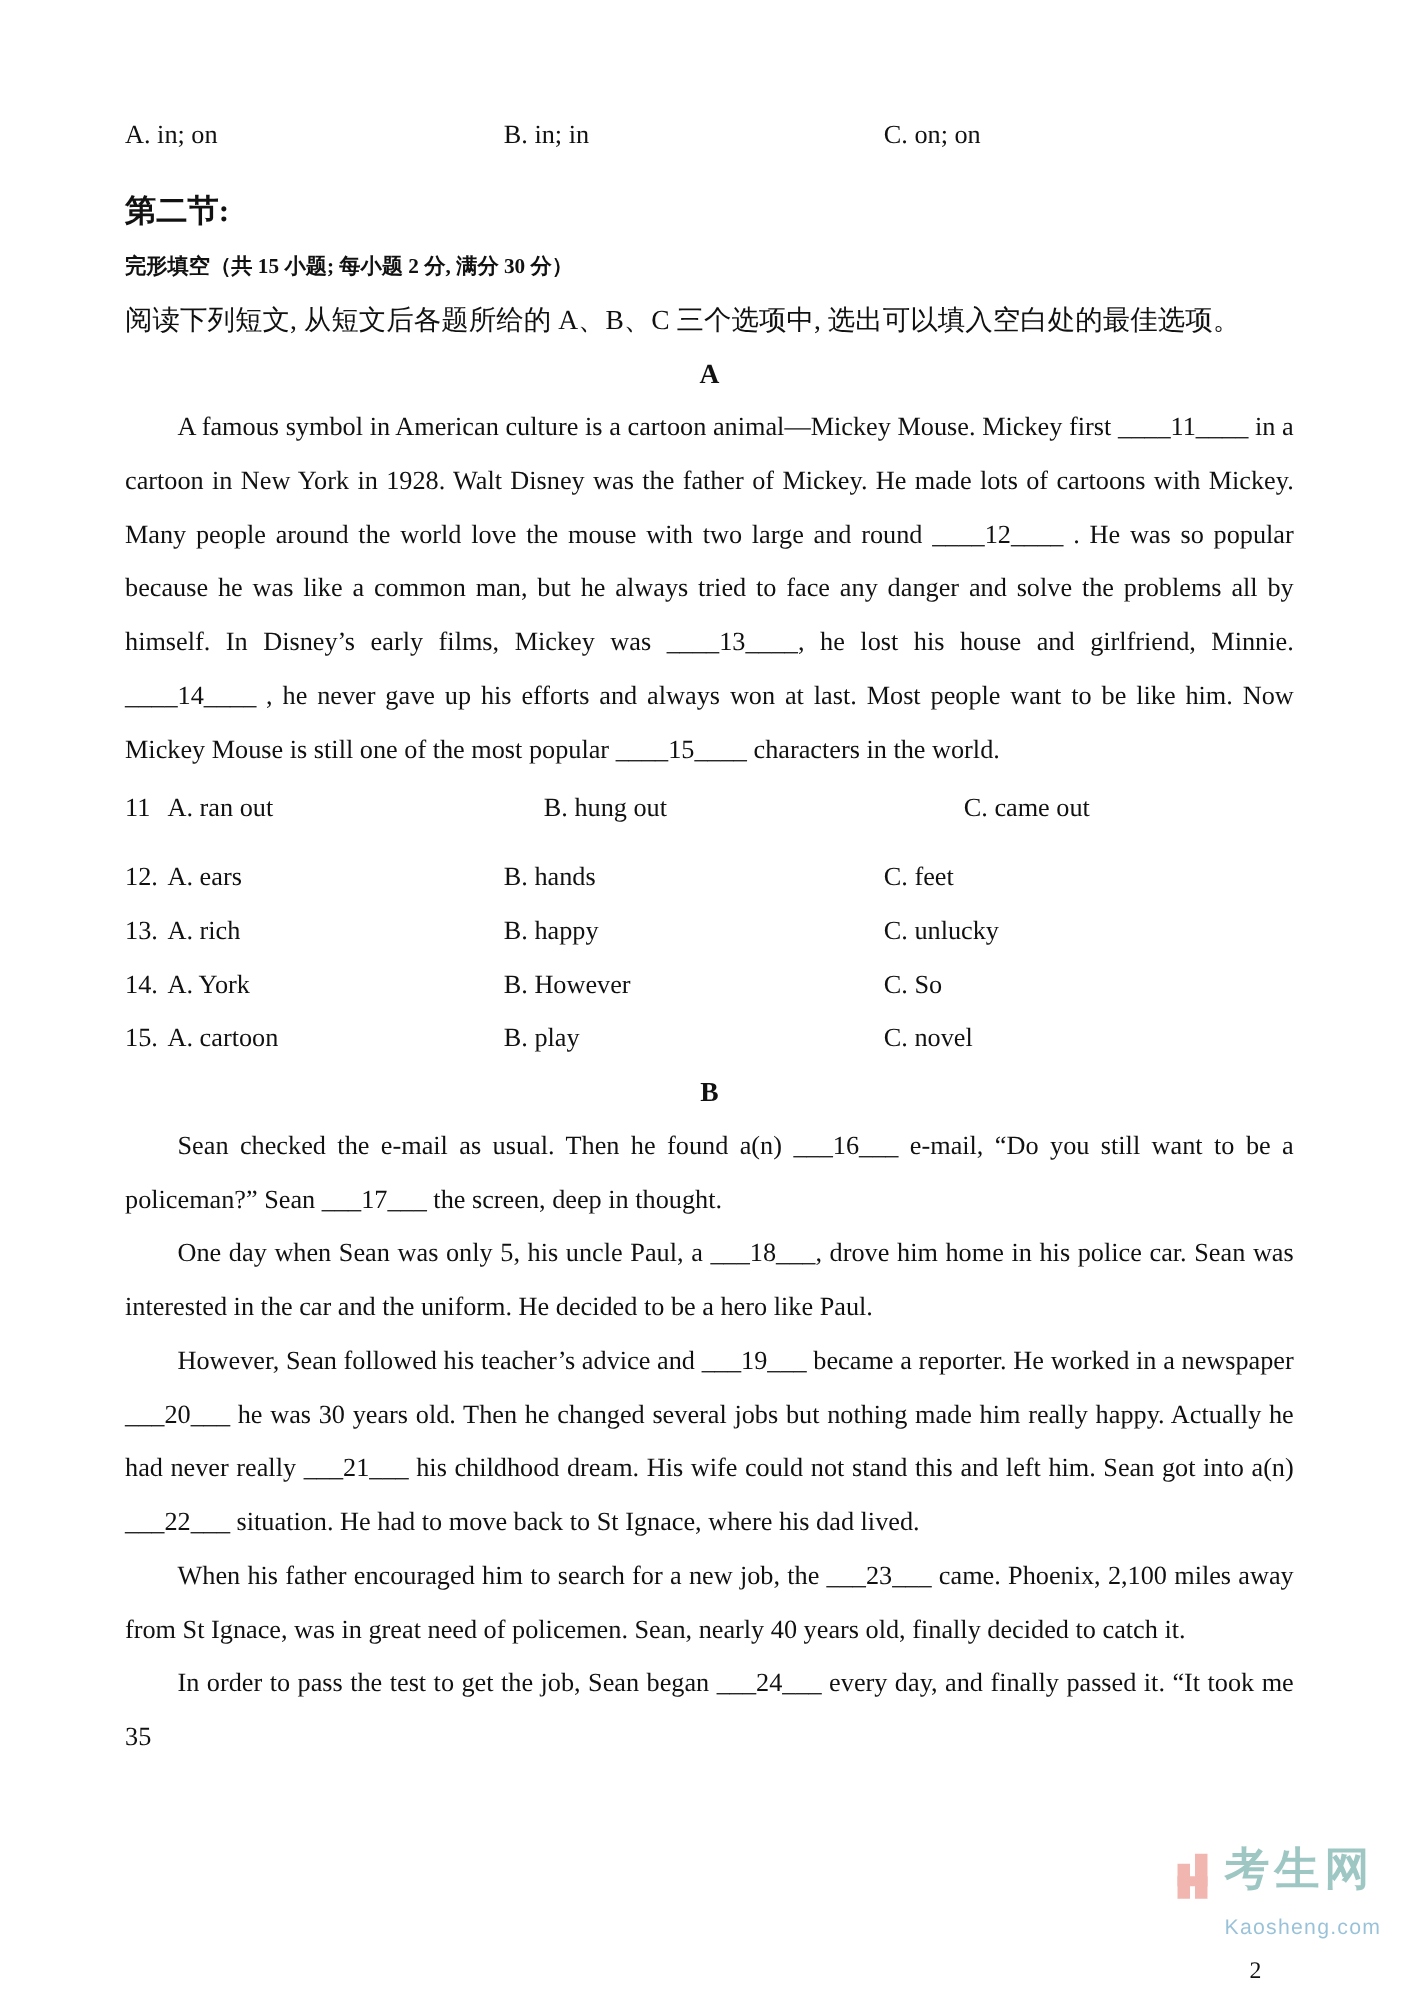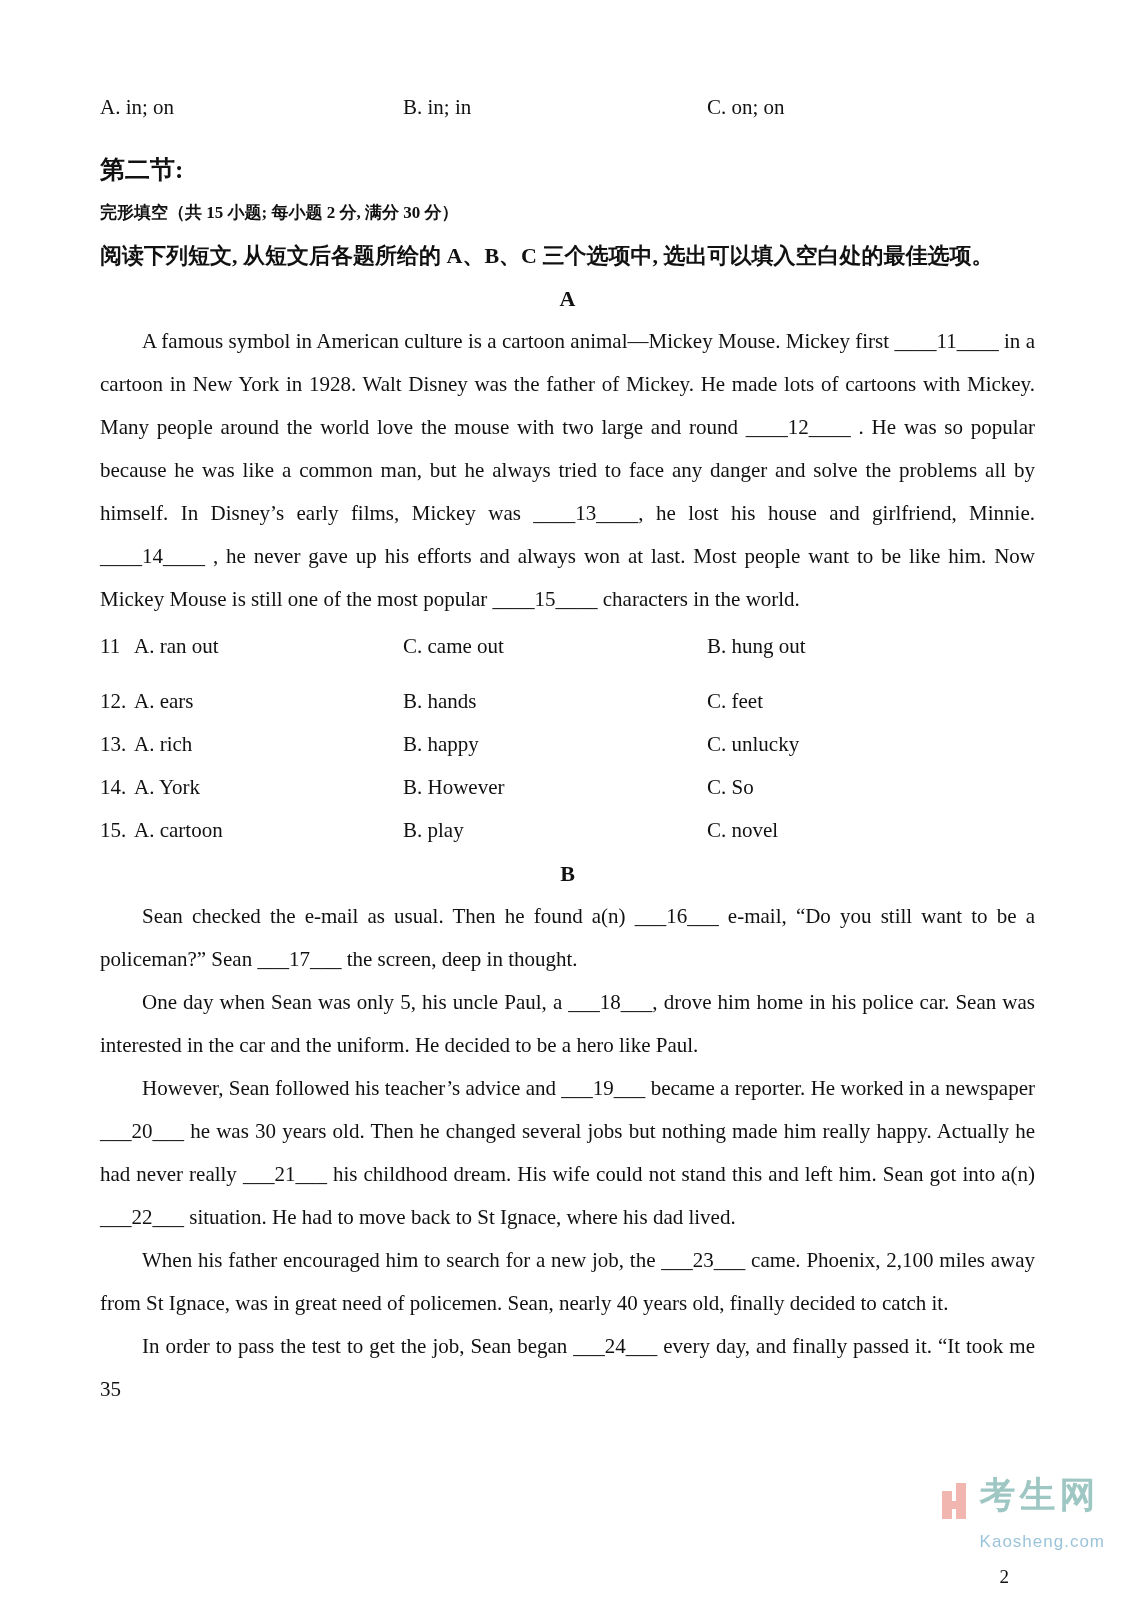--- a/index.html
+++ b/index.html
@@ -32,21 +32,21 @@
     font-weight: 700;
     line-height: 44px;
   }
   .sec-subheading {
     font-size: 17px;
     font-weight: 700;
     line-height: 42px;
   }
   .instructions {
     font-size: 22px;
-    font-weight: 700;
+    font-weight: 400;
     line-height: 43px;
     text-align: justify;
   }
   .passage-label {
     font-size: 22px;
     font-weight: 700;
     line-height: 43px;
     text-align: center;
   }
   .passage {
@@ -55,21 +55,21 @@
     text-align: justify;
   }
   .passage.indent { text-indent: 42px; }
   .questions { margin-top: 4px; }
   .q-row {
     display: grid;
     grid-template-columns: 303px 304px 1fr;
     font-size: 21px;
     line-height: 43px;
   }
-  .q-row.first { margin-bottom: 12px; }
+  .q-row.first { margin-bottom: 12px; gap: 32px; }
   .q-num { display: inline-block; min-width: 34px; }
   .watermark {
     position: absolute;
     right: 26px;
     bottom: 50px;
     display: flex;
     align-items: flex-start;
     opacity: 0.4;
   }
   .wm-icon { display: block; margin-top: 4px; margin-right: 6px; }
@@ -111,22 +111,22 @@
     <div class="sec-heading">第二节:</div>
     <div class="sec-subheading">完形填空（共 15 小题; 每小题 2 分, 满分 30 分）</div>
     <div class="instructions">阅读下列短文, 从短文后各题所给的 A、B、C 三个选项中, 选出可以填入空白处的最佳选项。</div>
 
     <div class="passage-label">A</div>
     <p class="passage indent">A famous symbol in American culture is a cartoon animal—Mickey Mouse. Mickey first ____11____ in a cartoon in New York in 1928. Walt Disney was the father of Mickey. He made lots of cartoons with Mickey. Many people around the world love the mouse with two large and round ____12____ . He was so popular because he was like a common man, but he always tried to face any danger and solve the problems all by himself. In Disney’s early films, Mickey was ____13____, he lost his house and girlfriend, Minnie. ____14____ , he never gave up his efforts and always won at last. Most people want to be like him. Now Mickey Mouse is still one of the most popular ____15____ characters in the world.</p>
 
     <div class="questions">
       <div class="q-row first">
         <span><span class="q-num">11</span><span>A. ran out</span></span>
+        <span>B. hung out</span>
         <span>C. came out</span>
-        <span>B. hung out</span>
       </div>
       <div class="q-row">
         <span><span class="q-num">12.</span><span>A. ears</span></span>
         <span>B. hands</span>
         <span>C. feet</span>
       </div>
       <div class="q-row">
         <span><span class="q-num">13.</span><span>A. rich</span></span>
         <span>B. happy</span>
         <span>C. unlucky</span>

